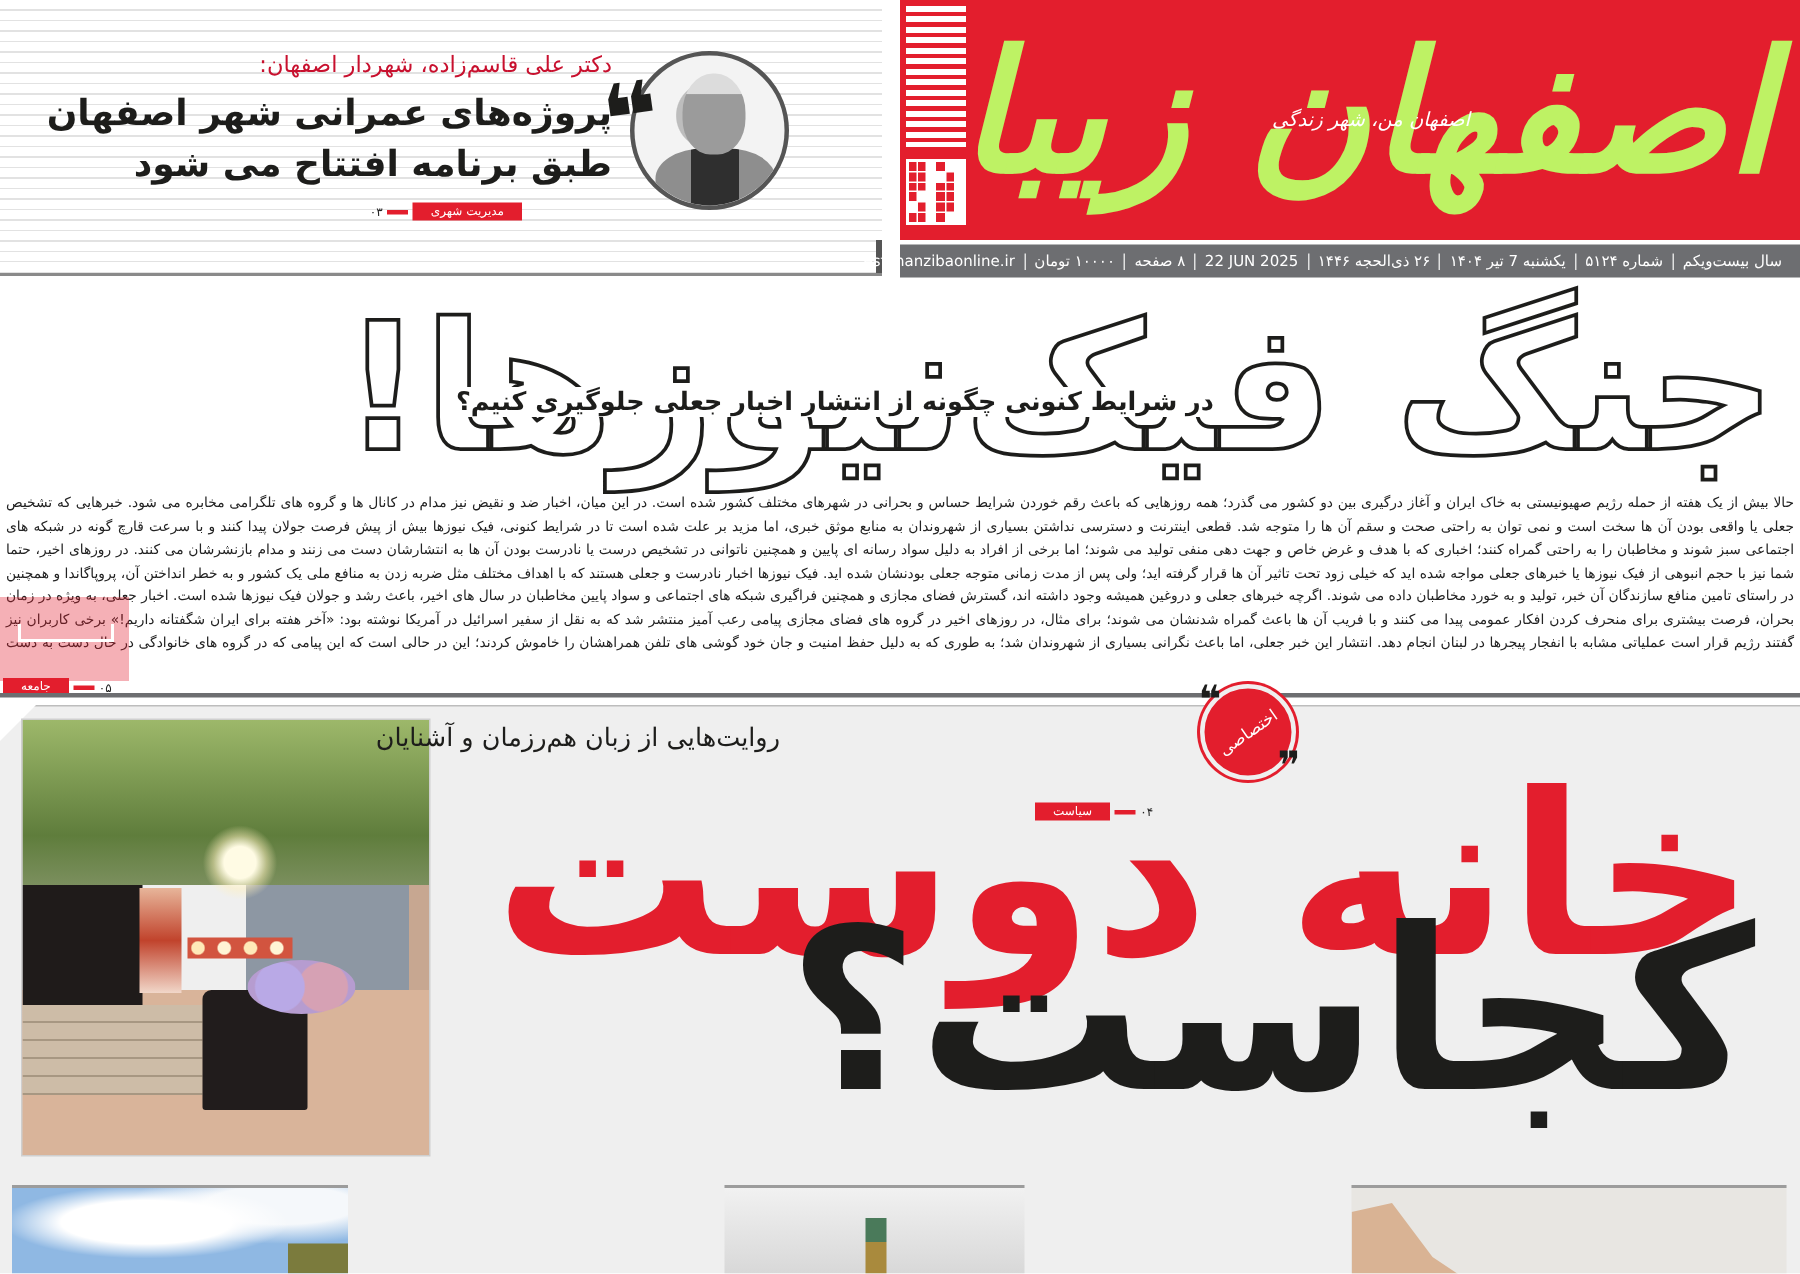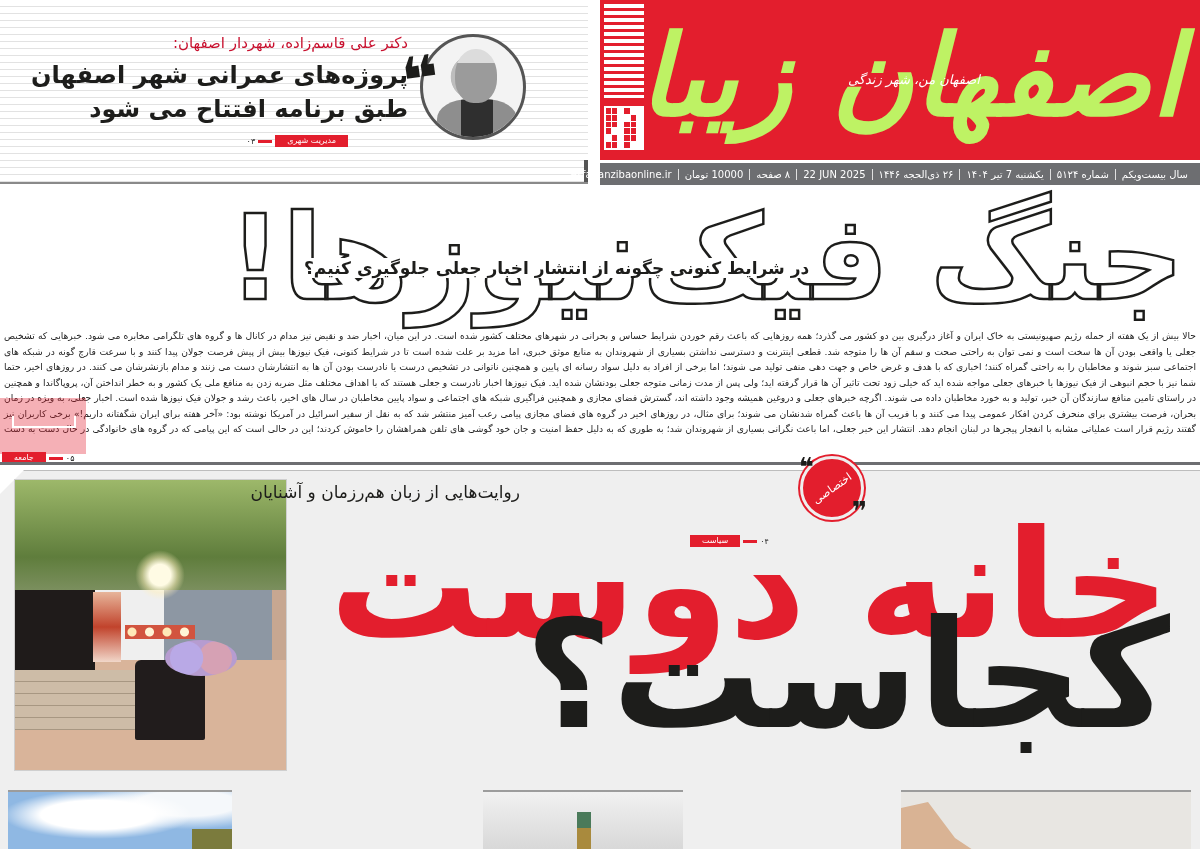--- a/index.html
+++ b/index.html
@@ -243,21 +243,21 @@
   <div class="logo-slogan">اصفهان من، شهر زندگی</div>
 </header>
 
 <div class="infobar">
   <span class="info-item">سال بیست‌ویکم</span>
   <span class="info-item">شماره ۵۱۲۴</span>
   <span class="info-item">یکشنبه 7 تیر ۱۴۰۴</span>
   <span class="info-item">۲۶ ذی‌الحجه ۱۴۴۶</span>
   <span class="info-item info-site">22 JUN 2025</span>
   <span class="info-item">۸ صفحه</span>
-  <span class="info-item">10000 تومان</span>
+  <span class="info-item">۱۰۰۰۰ تومان</span>
   <span class="info-item info-site">esfahanzibaonline.ir</span>
 </div>
 
 <section class="war-headline">
   <h1 class="war-big">جنگ فیک‌نیوزها!</h1>
   <div class="war-sub">در شرایط کنونی چگونه از انتشار اخبار جعلی جلوگیری کنیم؟</div>
 </section>
 
 <article class="war-body">حالا بیش از یک هفته از حمله رژیم صهیونیستی به خاک ایران و آغاز درگیری بین دو کشور می گذرد؛ همه روزهایی که باعث رقم خوردن شرایط حساس و بحرانی در شهرهای مختلف کشور شده است. در این میان، اخبار ضد و نقیض نیز مدام در کانال ها و گروه های تلگرامی مخابره می شود. خبرهایی که تشخیص جعلی یا واقعی بودن آن ها سخت است و نمی توان به راحتی صحت و سقم آن ها را متوجه شد. قطعی اینترنت و دسترسی نداشتن بسیاری از شهروندان به منابع موثق خبری، اما مزید بر علت شده است تا در شرایط کنونی، فیک نیوزها بیش از پیش فرصت جولان پیدا کنند و با سرعت قارچ گونه در شبکه های اجتماعی سبز شوند و مخاطبان را به راحتی گمراه کنند؛ اخباری که با هدف و غرض خاص و جهت دهی منفی تولید می شوند؛ اما برخی از افراد به دلیل سواد رسانه ای پایین و همچنین ناتوانی در تشخیص درست یا نادرست بودن آن ها به انتشارشان دست می زنند و مدام بازنشرشان می کنند. در روزهای اخیر، حتما شما نیز با حجم انبوهی از فیک نیوزها یا خبرهای جعلی مواجه شده اید که خیلی زود تحت تاثیر آن ها قرار گرفته اید؛ ولی پس از مدت زمانی متوجه جعلی بودنشان شده اید. فیک نیوزها اخبار نادرست و جعلی هستند که با اهداف مختلف مثل ضربه زدن به منافع ملی یک کشور و به خطر انداختن آن، پروپاگاندا و همچنین در راستای تامین منافع سازندگان آن خبر، تولید و به خورد مخاطبان داده می شوند. اگرچه خبرهای جعلی و دروغین همیشه وجود داشته اند، گسترش فضای مجازی و همچنین فراگیری شبکه های اجتماعی و سواد پایین مخاطبان در سال های اخیر، باعث رشد و جولان فیک نیوزها شده است. اخبار جعلی، به ویژه در زمان بحران، فرصت بیشتری برای منحرف کردن افکار عمومی پیدا می کنند و با فریب آن ها باعث گمراه شدنشان می شوند؛ برای مثال، در روزهای اخیر در گروه های فضای مجازی پیامی رعب آمیز منتشر شد که به نقل از سفیر اسرائیل در آمریکا نوشته بود: «آخر هفته برای ایران شگفتانه داریم!» برخی کاربران نیز گفتند رژیم قرار است عملیاتی مشابه با انفجار پیجرها در لبنان انجام دهد. انتشار این خبر جعلی، اما باعث نگرانی بسیاری از شهروندان شد؛ به طوری که به دلیل حفظ امنیت و جان خود گوشی های تلفن همراهشان را خاموش کردند؛ این در حالی است که این پیامی که در گروه های خانوادگی در حال دست به دست شدن بوده، جعلی است. منبع تهدید بدتر از پیجرها مربوط به اظهارات سفیر اسرائیل در آمریکاست؛ اما ترجمه غلط برخی کانال های ایرانی باعث شده است برخی گمان کنند این دیپلمات جنایت کار...</article>
 <div class="war-watermark"></div>

